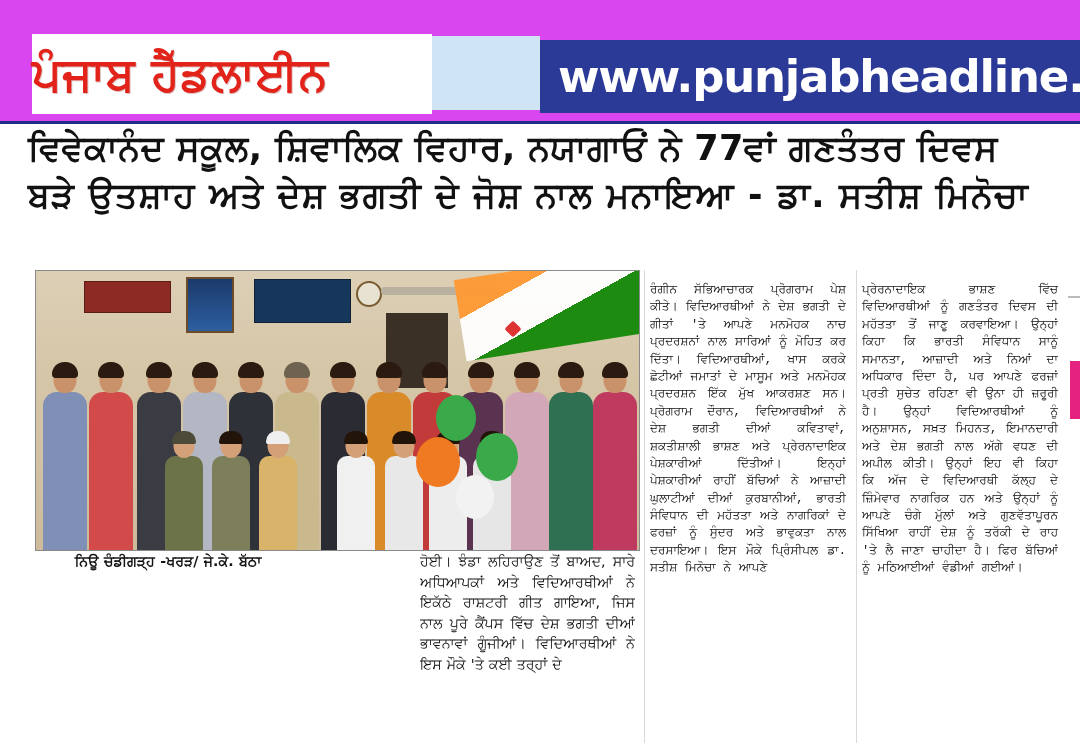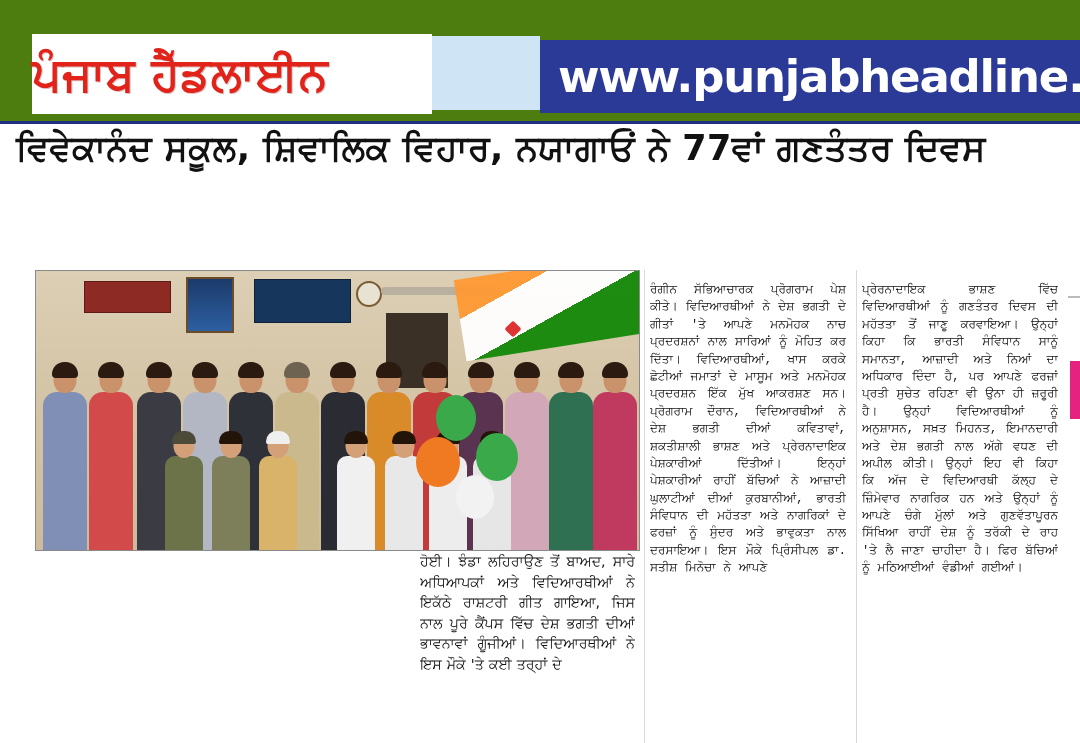--- a/index.html
+++ b/index.html
@@ -13,21 +13,21 @@
     overflow: hidden;
     font-family: "Liberation Sans", "DejaVu Sans", sans-serif;
     position: relative;
   }
 
   
   .masthead {
     position: relative;
     height: 122px;
     width: 1080px;
-    background: #4d7c0f;
+    background: #d946ef;
   }
   .masthead-logo-wrap {
     position: absolute;
     left: 32px;
     top: 34px;
     width: 400px;
     height: 80px;
     display: flex;
     align-items: center;
     background: #ffffff;
@@ -75,21 +75,21 @@
     left: 0;
     top: 121px;
     width: 1080px;
     height: 3px;
     background: #1f2d84;
   }
 
   
   .headline {
     position: absolute;
-    left: 0;
+    left: 12px;
     top: 128px;
     width: 916px;
     padding: 0 16px;
     box-sizing: border-box;
   }
   .headline-line {
     font-family: "DejaVu Sans", sans-serif;
     font-size: 35px;
     font-weight: bold;
     color: #111111;
@@ -281,20 +281,21 @@
     <span class="masthead-logo">ਪੰਜਾਬ ਹੈੱਡਲਾਈਨ</span>
   </div>
   <div class="url-banner">
     <span class="url-banner-text">www.punjabheadline.live</span>
   </div>
   <div class="masthead-rule"></div>
 </div>
 
 <div class="headline">
   <div class="headline-line">ਵਿਵੇਕਾਨੰਦ ਸਕੂਲ, ਸ਼ਿਵਾਲਿਕ ਵਿਹਾਰ, ਨਯਾਗਾਓਂ ਨੇ 77ਵਾਂ ਗਣਤੰਤਰ ਦਿਵਸ</div>
+  <div class="headline-line second">ਬੜੇ  ਉਤਸ਼ਾਹ ਅਤੇ ਦੇਸ਼ ਭਗਤੀ ਦੇ ਜੋਸ਼ ਨਾਲ ਮਨਾਇਆ - ਡਾ. ਸਤੀਸ਼ ਮਿਨੋਚਾ</div>
 </div>
 
 <div class="content">
 
   <div class="photo">
     <div class="photo-wall"></div>
     <div class="photo-banner-a"></div>
     <div class="photo-frame-art"></div>
     <div class="photo-banner-b"></div>
     <div class="photo-clock"></div>
@@ -409,21 +410,21 @@
 
       <div class="balloon" style="left:400px; top:50px; width:40px; height:46px; background:#3aa94a;"></div>
       <div class="balloon" style="left:380px; top:92px; width:44px; height:50px; background:#ef7a21;"></div>
       <div class="balloon" style="left:440px; top:88px; width:42px; height:48px; background:#3aa94a;"></div>
       <div class="balloon" style="left:420px; top:130px; width:38px; height:44px; background:#f2f2f2;"></div>
     </div>
   </div>
 
   <div class="caption-cols">
     <div class="col col-narrow">
-      <p></p>
+      <p><span class="byline">ਨਿਊ ਚੰਡੀਗੜ੍ਹ -ਖਰੜ/ ਜੇ.ਕੇ. ਬੱਠਾ</span></p>
     </div>
   </div>
 
   <div class="col-divider" style="left:644px;"></div>
   <div class="col-tall" id="col3">
     <p>ਰੰਗੀਨ ਸੱਭਿਆਚਾਰਕ ਪ੍ਰੋਗਰਾਮ ਪੇਸ਼ ਕੀਤੇ। ਵਿਦਿਆਰਥੀਆਂ ਨੇ ਦੇਸ਼ ਭਗਤੀ ਦੇ ਗੀਤਾਂ 'ਤੇ ਆਪਣੇ ਮਨਮੋਹਕ ਨਾਚ ਪ੍ਰਦਰਸ਼ਨਾਂ ਨਾਲ ਸਾਰਿਆਂ ਨੂੰ ਮੋਹਿਤ ਕਰ ਦਿੱਤਾ। ਵਿਦਿਆਰਥੀਆਂ, ਖਾਸ ਕਰਕੇ ਛੋਟੀਆਂ ਜਮਾਤਾਂ ਦੇ ਮਾਸੂਮ ਅਤੇ ਮਨਮੋਹਕ ਪ੍ਰਦਰਸ਼ਨ ਇੱਕ ਮੁੱਖ ਆਕਰਸ਼ਣ ਸਨ। ਪ੍ਰੋਗਰਾਮ ਦੌਰਾਨ, ਵਿਦਿਆਰਥੀਆਂ ਨੇ ਦੇਸ਼ ਭਗਤੀ ਦੀਆਂ ਕਵਿਤਾਵਾਂ, ਸ਼ਕਤੀਸ਼ਾਲੀ ਭਾਸ਼ਣ ਅਤੇ ਪ੍ਰੇਰਨਾਦਾਇਕ ਪੇਸ਼ਕਾਰੀਆਂ ਦਿੱਤੀਆਂ। ਇਨ੍ਹਾਂ ਪੇਸ਼ਕਾਰੀਆਂ ਰਾਹੀਂ ਬੱਚਿਆਂ ਨੇ ਆਜ਼ਾਦੀ ਘੁਲਾਟੀਆਂ ਦੀਆਂ ਕੁਰਬਾਨੀਆਂ, ਭਾਰਤੀ ਸੰਵਿਧਾਨ ਦੀ ਮਹੱਤਤਾ ਅਤੇ ਨਾਗਰਿਕਾਂ ਦੇ ਫਰਜ਼ਾਂ ਨੂੰ ਸੁੰਦਰ ਅਤੇ ਭਾਵੁਕਤਾ ਨਾਲ ਦਰਸਾਇਆ। ਇਸ ਮੌਕੇ ਪ੍ਰਿੰਸੀਪਲ ਡਾ. ਸਤੀਸ਼ ਮਿਨੋਚਾ ਨੇ ਆਪਣੇ</p>
   </div>
 
   <div class="col-divider" style="left:856px;"></div>
   <div class="col-tall" id="col4">

